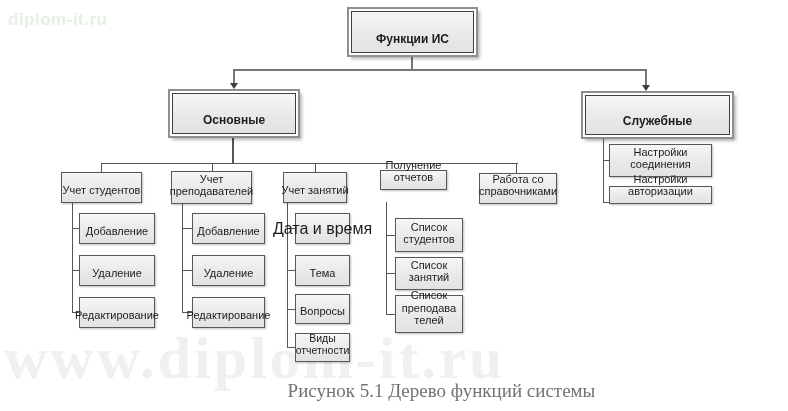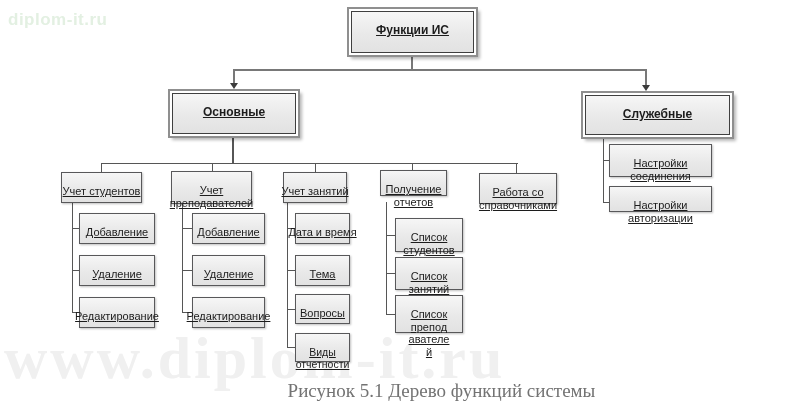--- a/index.html
+++ b/index.html
@@ -24,28 +24,27 @@
   .ln { position: absolute; background: #565656; z-index: 1; }
   .ln.thick { background: #787878; }
   .arrow {
     position: absolute; width: 0; height: 0; z-index: 1;
     border-left: 4px solid transparent;
     border-right: 4px solid transparent;
     border-top: 6px solid #3c3c3c;
   }
   .node {
     position: absolute; z-index: 2;
-    display: flex; align-items: flex-start; justify-content: center;
+    display: flex; align-items: flex-end; justify-content: center;
     text-align: center;
     background: linear-gradient(180deg, #f6f6f6 0%, #e9e9e9 55%, #e2e2e2 100%);
     border: 1px solid #58585a;
     box-shadow: 1px 1px 2px rgba(0,0,0,0.25);
     font-size: 11px; line-height: 1.15; color: #1c1c1c;
-    padding: 12px;
-    text-decoration: underline;
+    padding: 5px;
   }
   .node.major {
     border: 1px solid #3f3f3f;
     box-shadow: 0 0 0 2px #ffffff, 0 0 0 4px #8f8f8f, 3px 3px 3px 3px rgba(0,0,0,0.28);
     font-weight: bold; font-size: 12px;
   }
   .node.nowrap { white-space: nowrap; }
   .node.breakword { overflow-wrap: anywhere; }
   .caption {
     position: absolute; left: 95px; right: 0; top: 380px;
@@ -142,21 +141,21 @@
   <div class="node nowrap" style="left:192px;top:213px;width:73px;height:31px">
     <span>Добавление</span>
   </div>
   <div class="node nowrap" style="left:192px;top:255px;width:73px;height:31px">
     <span>Удаление</span>
   </div>
   <div class="node nowrap" style="left:192px;top:297px;width:73px;height:31px">
     <span>Редактирование</span>
   </div>
 
-  <div class="node nowrap" style="left:295px;top:213px;width:55px;height:31px;font-size:11px">
+  <div class="node nowrap" style="left:295px;top:213px;width:55px;height:31px;font-size:16px">
     <span>Дата и время</span>
   </div>
   <div class="node nowrap" style="left:295px;top:255px;width:55px;height:31px">
     <span>Тема</span>
   </div>
   <div class="node nowrap" style="left:295px;top:294px;width:55px;height:30px">
     <span>Вопросы</span>
   </div>
   <div class="node" style="left:295px;top:333px;width:55px;height:29px;font-size:10.5px">
     <span>Виды отчетности</span>

